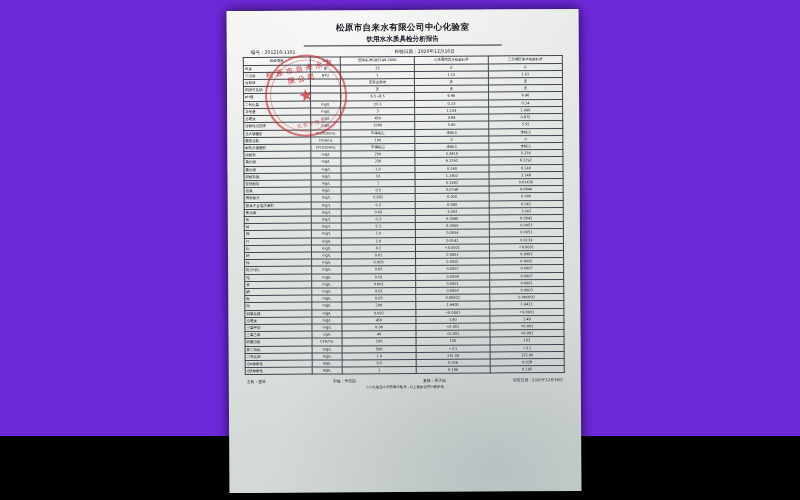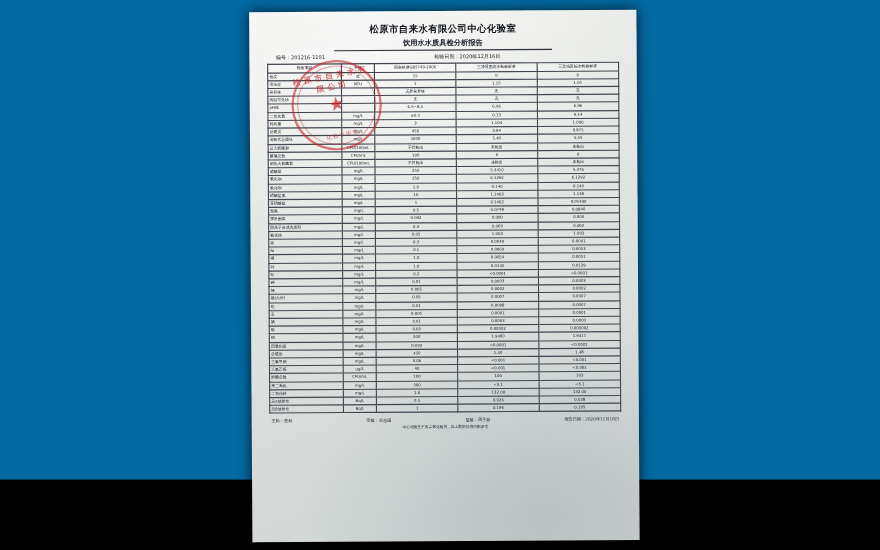--- a/index.html
+++ b/index.html
@@ -1,20 +1,20 @@
 <!DOCTYPE html>
 <html><head>
 <meta charset="utf-8">
 <style>
   html,body{margin:0;padding:0;}
   body{
     width:800px;height:500px;overflow:hidden;background:#000;
     font-family:"DejaVu Sans","Liberation Sans",sans-serif;
   }
-  #stage{position:relative;width:800px;height:436px;background:#0369a1;}
+  #stage{position:relative;width:800px;height:436px;background:#6d28d9;}
 
   
   #paper{
     position:absolute;left:228px;top:10px;width:352px;height:482px;
     background:linear-gradient(165deg,#f2f3f0 0%,#e9ebe8 18%,#dfe3e0 48%,#d6dbd9 72%,#cfd5d4 100%);
     box-shadow:0 0 12px rgba(0,0,0,.75);
     transform:rotate(-0.35deg);
   }
   
   #paper:before{

